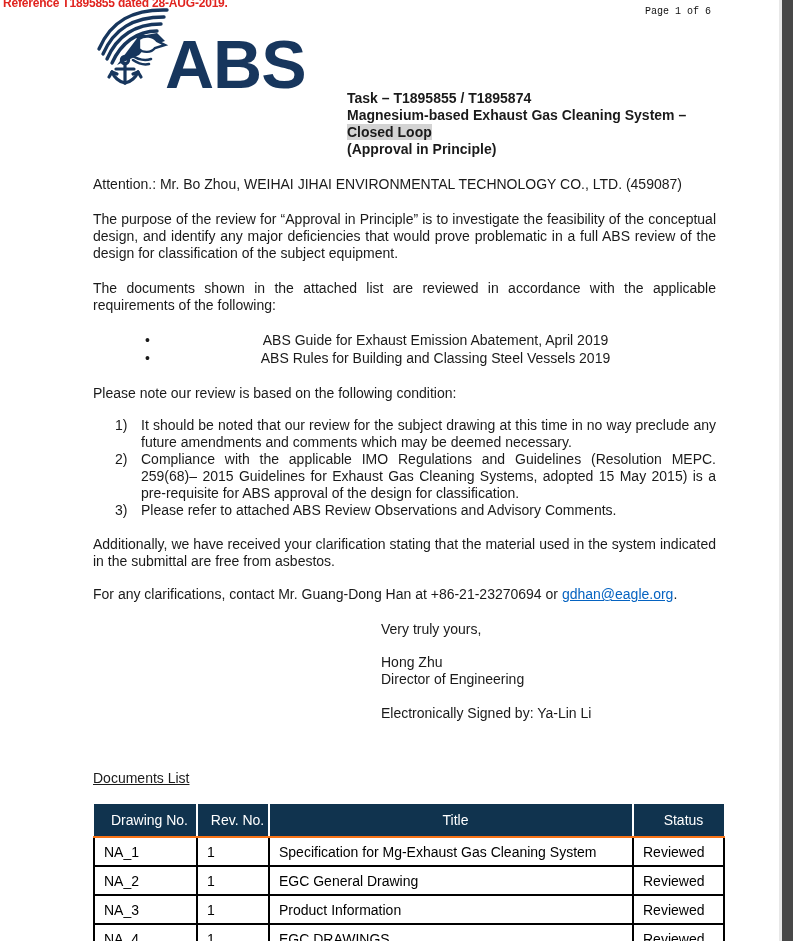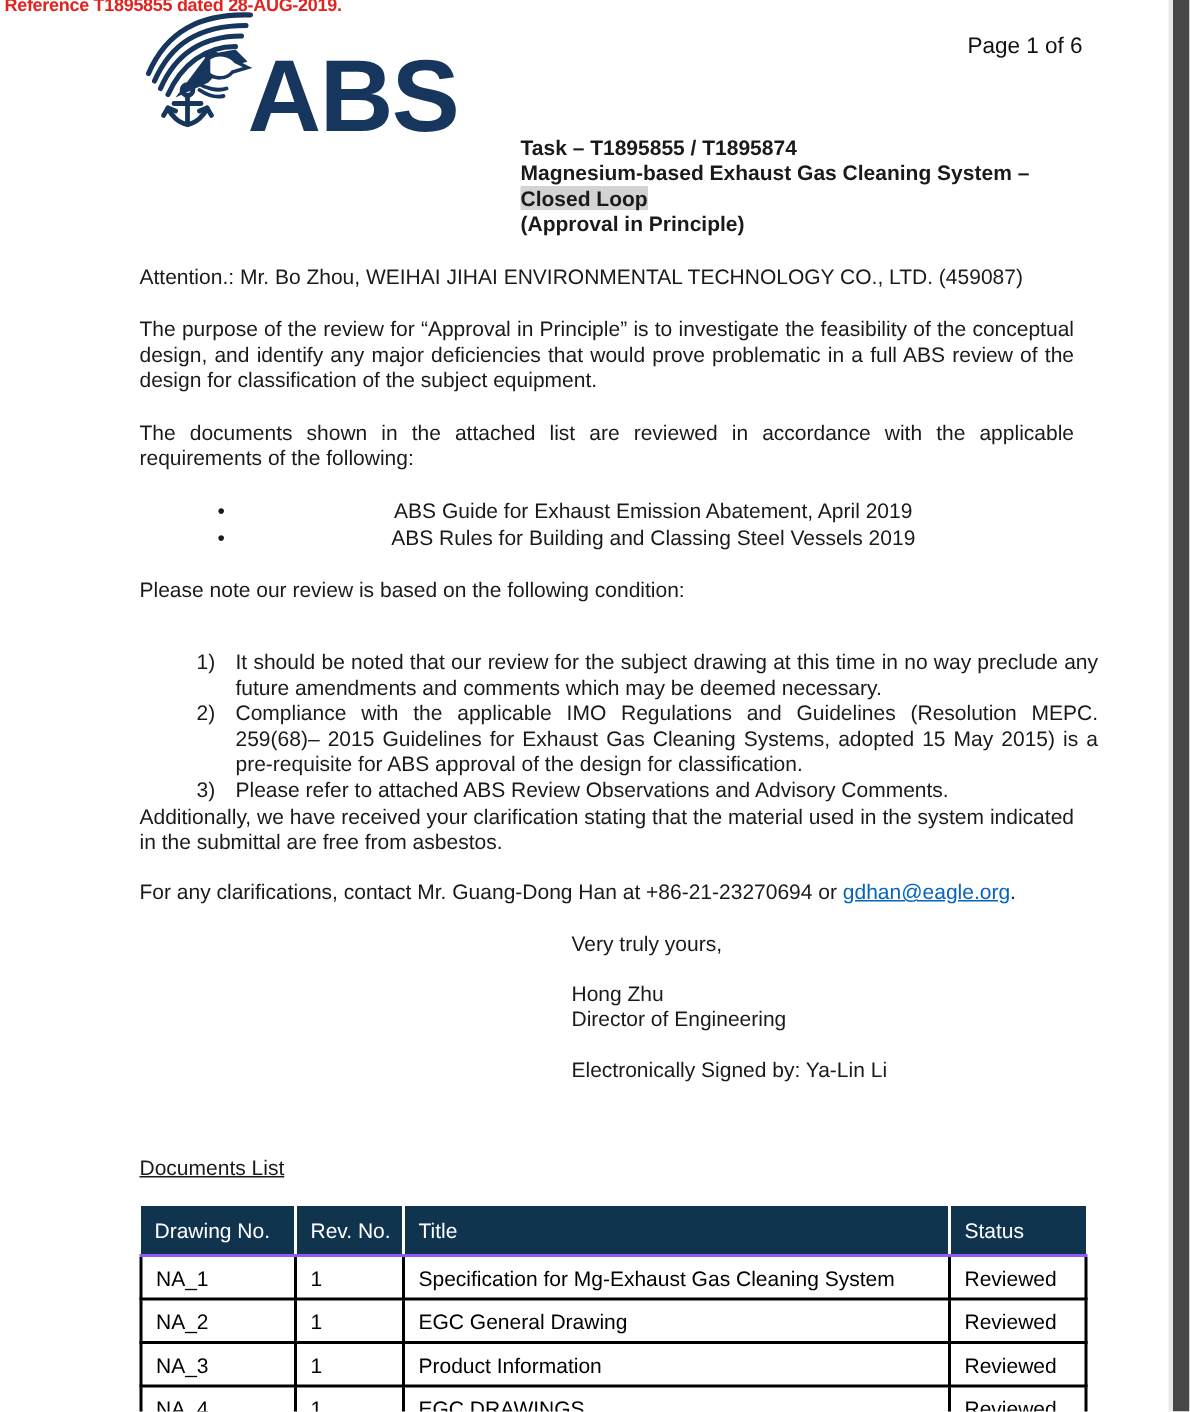--- a/index.html
+++ b/index.html
@@ -15,54 +15,54 @@
     position:absolute;left:3px;top:-4px;color:#e0241f;
     font-size:12px;font-weight:bold;letter-spacing:-0.2px;white-space:nowrap;
   }
   .logo{position:absolute;left:95px;top:3px;width:230px;height:86px;}
   .logo-eagle{position:absolute;left:0;top:0;}
   .logo-text{
     position:absolute;left:70px;top:34px;font-size:68px;line-height:54px;
     font-weight:900;color:#17365d;letter-spacing:-1px;
   }
   .page-number{
-    position:absolute;left:645px;top:22px;
-    font-family:Liberation Sans, sans-serif;font-size:15px;color:#111;
+    position:absolute;left:645px;top:6px;
+    font-family:Liberation Mono, monospace;font-size:10px;color:#111;
   }
 
   .task-block{position:absolute;left:347px;top:90px;width:400px;font-weight:bold;font-size:14px;line-height:17px;}
   .hl{background:#d3d3d3;}
 
   .body-text{font-size:14px;line-height:17px;color:#1a1a1a;}
   .abs-pos{position:absolute;}
   .just{text-align:justify;}
 
   ul.refs{list-style:none;margin:0;padding:0;}
   ul.refs li{position:relative;padding-left:21px;margin-bottom:1px;text-align:center;}
   ul.refs li::before{content:"\2022";position:absolute;left:0;top:0;}
 
-  ol.conds{list-style:none;margin:16px;padding:0;counter-reset:cnd;}
+  ol.conds{list-style:none;margin:0;padding:0;counter-reset:cnd;}
   ol.conds li{position:relative;padding-left:26px;text-align:justify;}
   ol.conds li::before{counter-increment:cnd;content:counter(cnd) ")";position:absolute;left:0;top:0;}
 
   a.email-link{color:#0563c1;text-decoration:underline;cursor:pointer;}
 
   .docs-heading{position:absolute;left:93px;top:770px;font-size:14px;text-decoration:underline;}
 
   table.docs{
     position:absolute;left:93px;top:804px;border-collapse:collapse;table-layout:fixed;
     font-size:14px;
   }
   table.docs col.c0{width:103px;}
   table.docs col.c1{width:72px;}
   table.docs col.c2{width:364px;}
   table.docs col.c3{width:91px;}
   table.docs th{
-    background:#10334e;color:#fff;font-weight:normal;text-align:left;
-    height:32px;padding:0 0 0 9px;border-right:2px solid #fff;border-bottom:2px solid #8b5cf6;
+    background:#10334e;color:#fff;font-weight:normal;text-align:center;
+    height:32px;padding:0 0 0 9px;border-right:2px solid #fff;border-bottom:2px solid #f97316;
   }
   table.docs th:last-child{border-right:none;}
   table.docs td{
     height:27px;padding:0 0 0 9px;border:2px solid #000;background:#fff;color:#000;
     white-space:nowrap;overflow:hidden;
   }
 </style>
 </head>
 <body>
 

